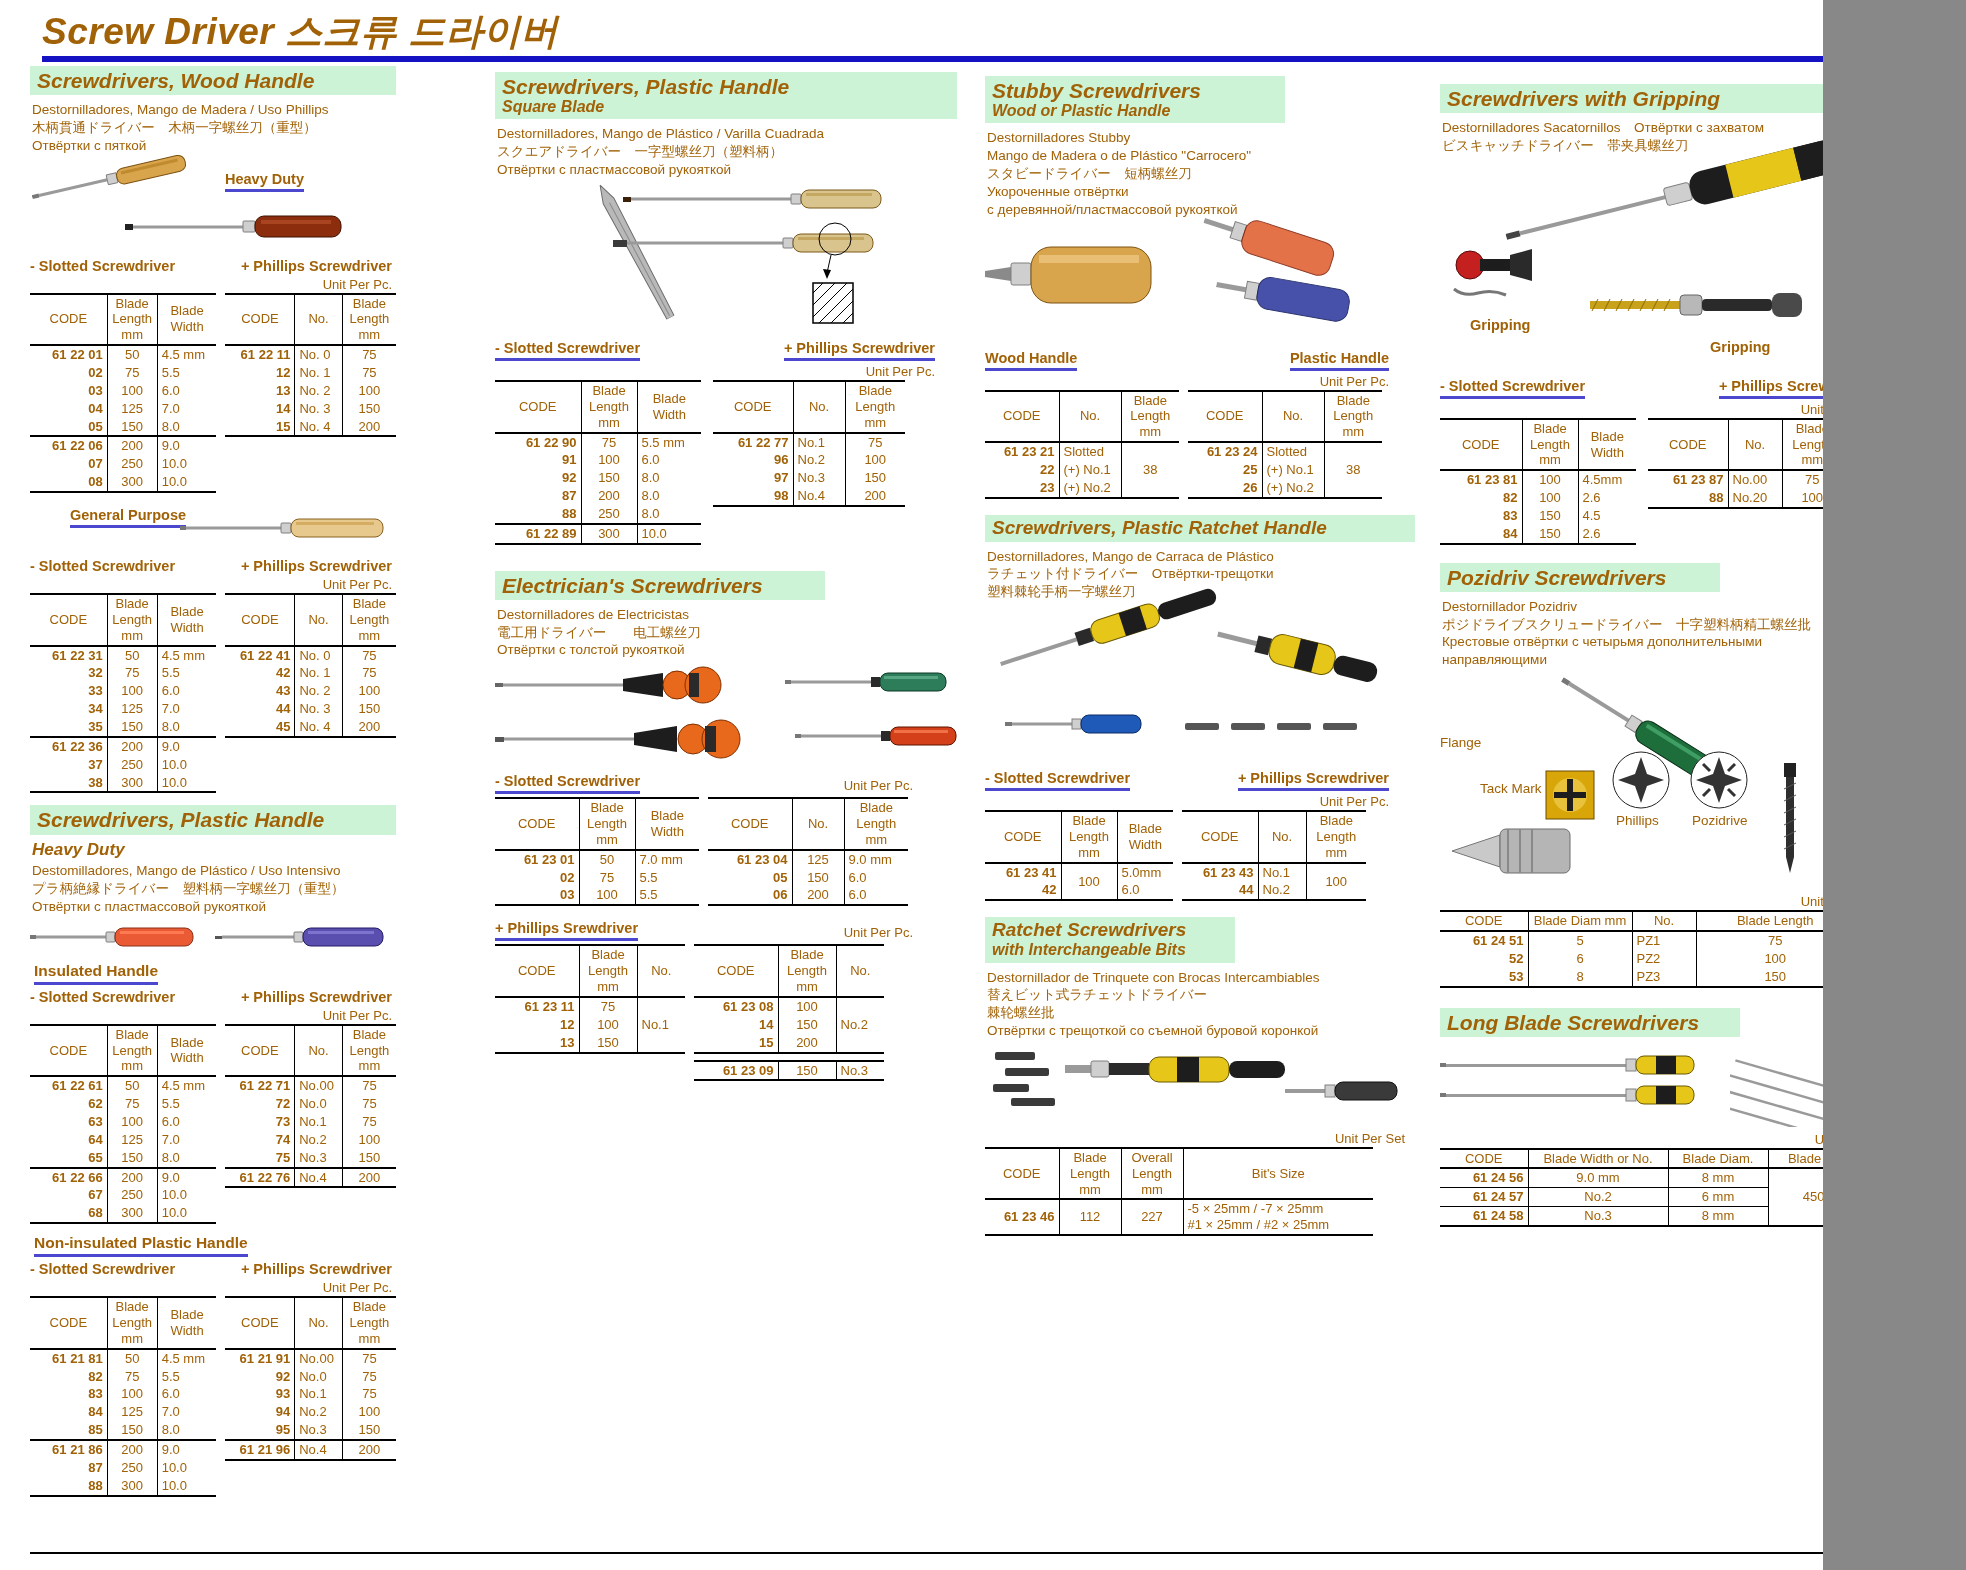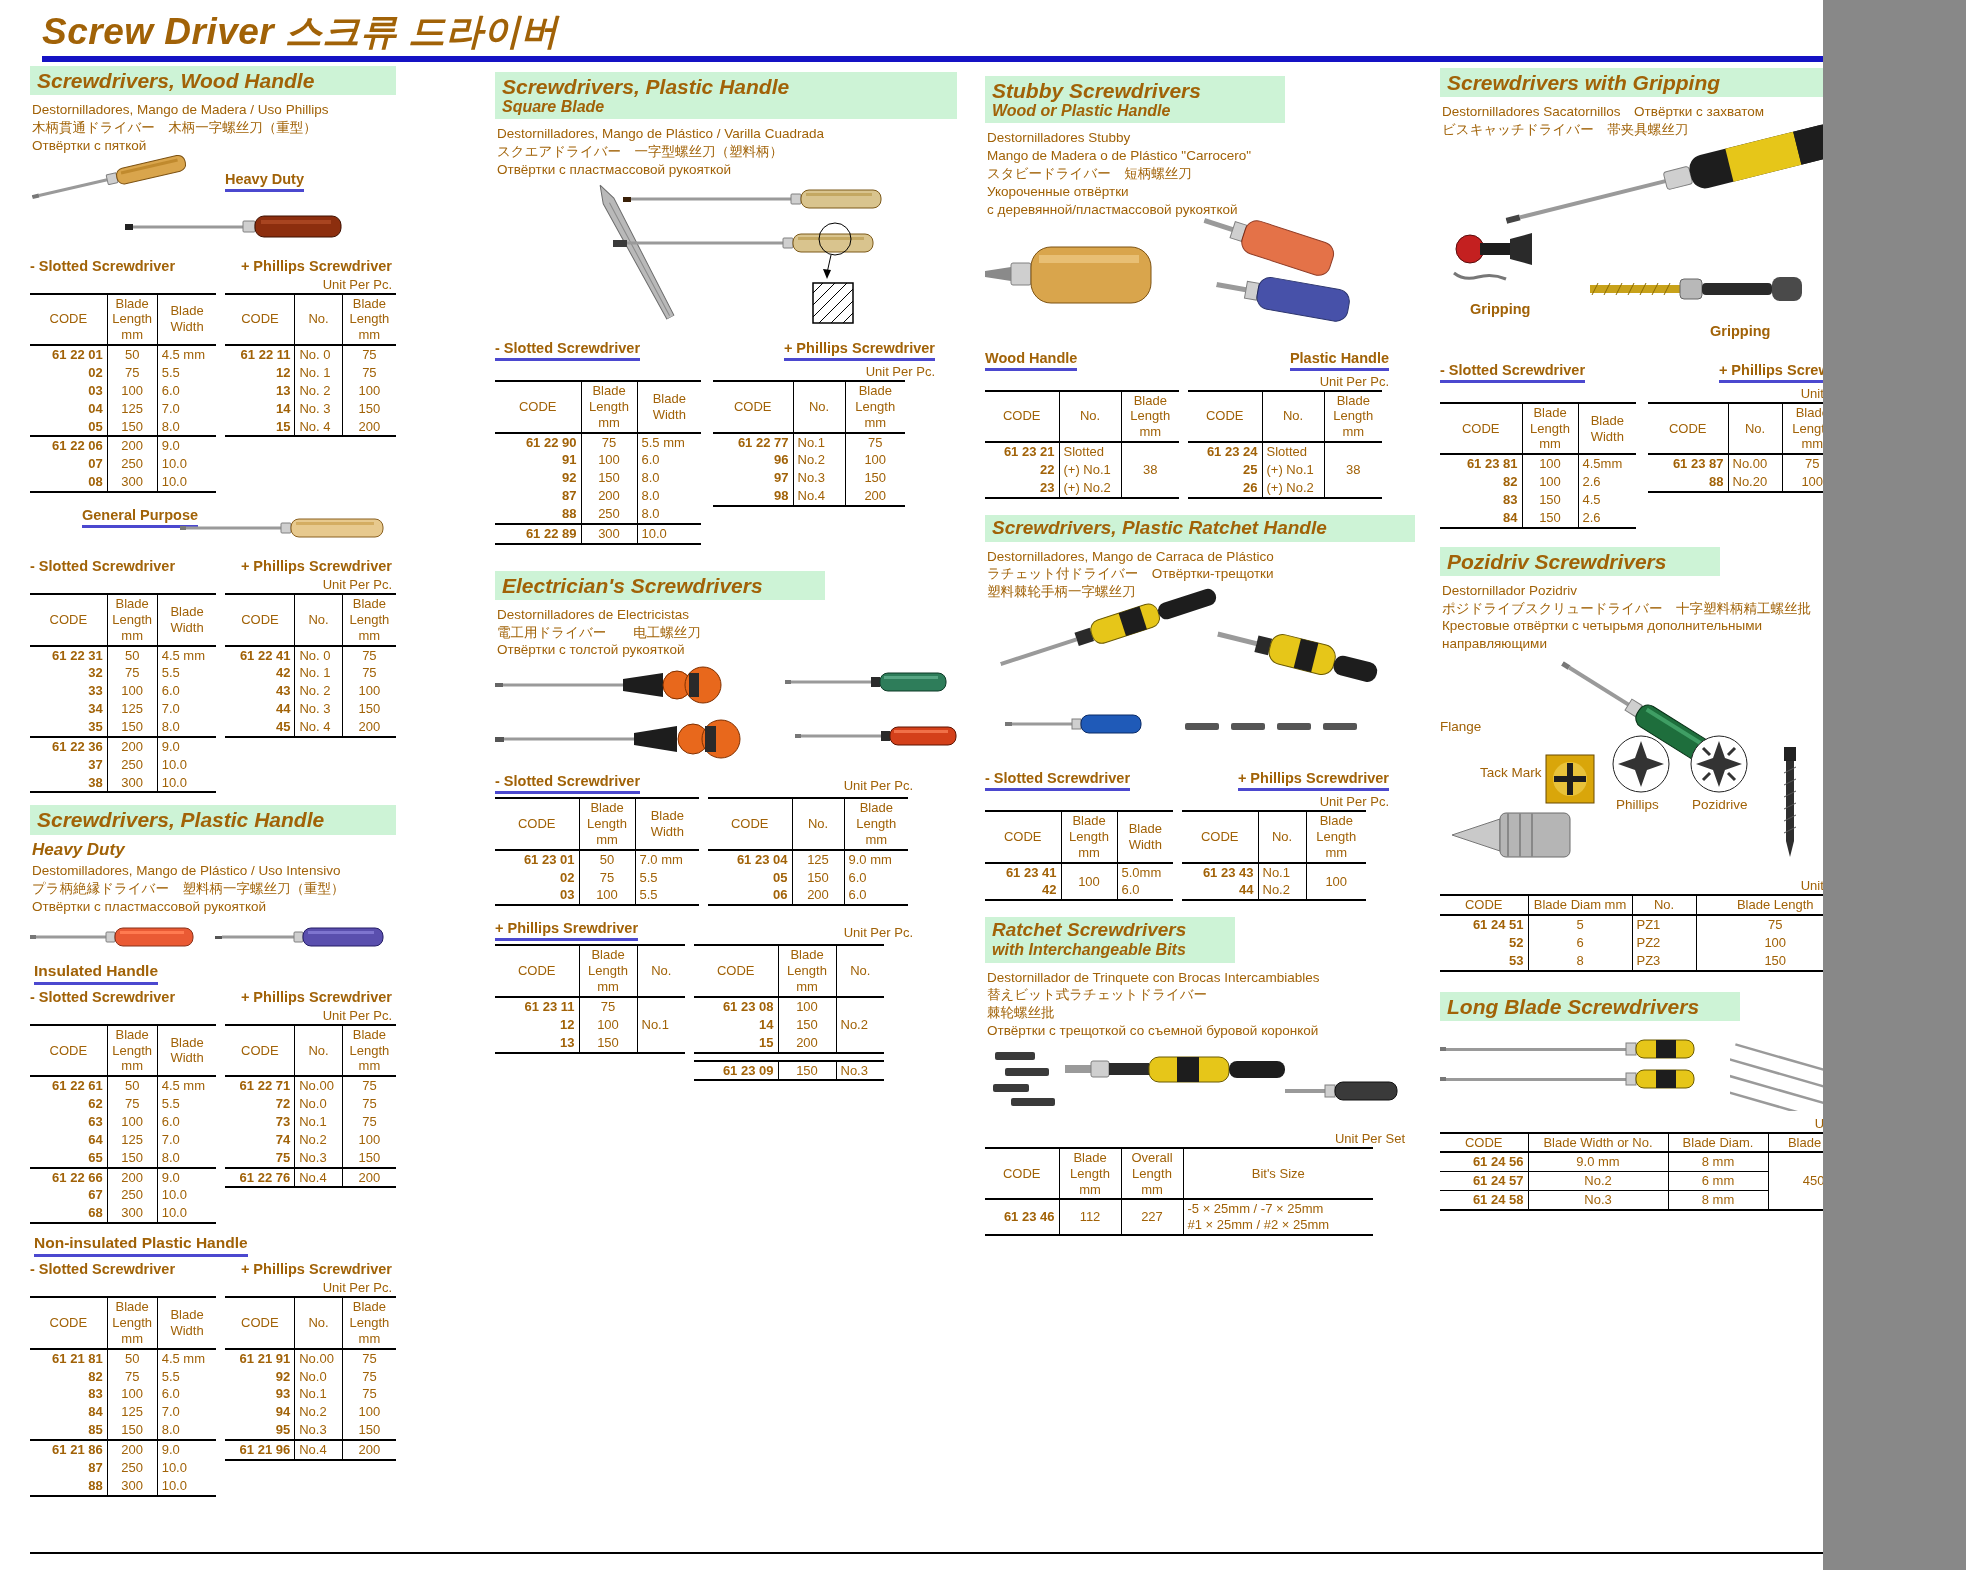--- a/index.html
+++ b/index.html
@@ -183,21 +183,21 @@
             <tr>
               <td class="r">15</td>
               <td class="l">No. 4</td>
               <td class="m">200</td>
             </tr>
           </tbody>
       </table>
     </div>
 
     <div class="img" style="height:50px;margin-top:8px">
-      <div class="abs blabel u" style="left:52px;top:6px">General Purpose</div>
+      <div class="abs blabel u" style="left:40px;top:6px">General Purpose</div>
       <div class="abs" style="left:150px;top:14px">
         <svg class="ill" width="210" height="26">
             <rect x="0" y="11" width="6" height="4" fill="#777"></rect>
             <rect x="6" y="11.5" width="95" height="3" fill="#9a9a9a"></rect>
             <rect x="101" y="8" width="10" height="10" rx="1" fill="#cfcfcf" stroke="#808080"></rect>
             <rect x="111" y="4" width="92" height="18" rx="8" fill="#e7c98e" stroke="#8a6020"></rect>
             <rect x="116" y="7" width="78" height="3" fill="#d4ad62"></rect>
           </svg>
       </div>
     </div>
@@ -1203,21 +1203,21 @@
           <td class="m">227</td>
           <td class="bits">
             <div>-5 × 25mm / -7 × 25mm</div>
             <div>#1 × 25mm / #2 × 25mm</div>
           </td>
         </tr>
       </tbody>
     </table>
   </div>
 
-  <div class="col" style="left:1440px;width:520px;top:68px">
+  <div class="col" style="left:1440px;width:520px;top:84px">
 
     <div class="gbox" style="width:400px">
       <div class="gt1">Screwdrivers with Gripping</div>
     </div>
     <div class="subwrap">
       <div class="sub">Destornilladores Sacatornillos　Отвёртки с захватом</div>
       <div class="sub">ビスキャッチドライバー　帯夹具螺丝刀</div>
     </div>
 
     <div class="img" style="height:212px">

